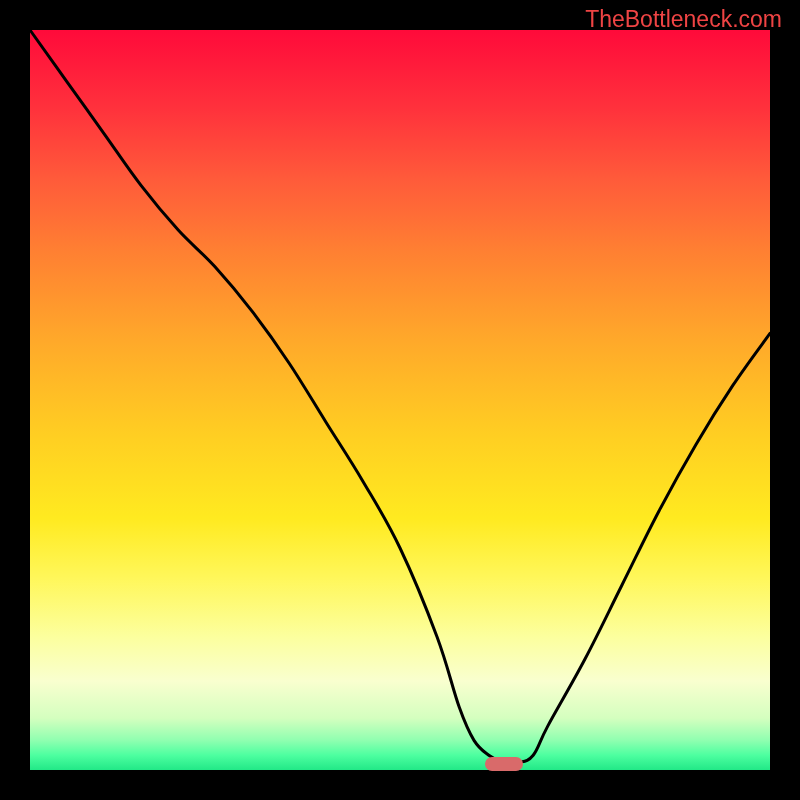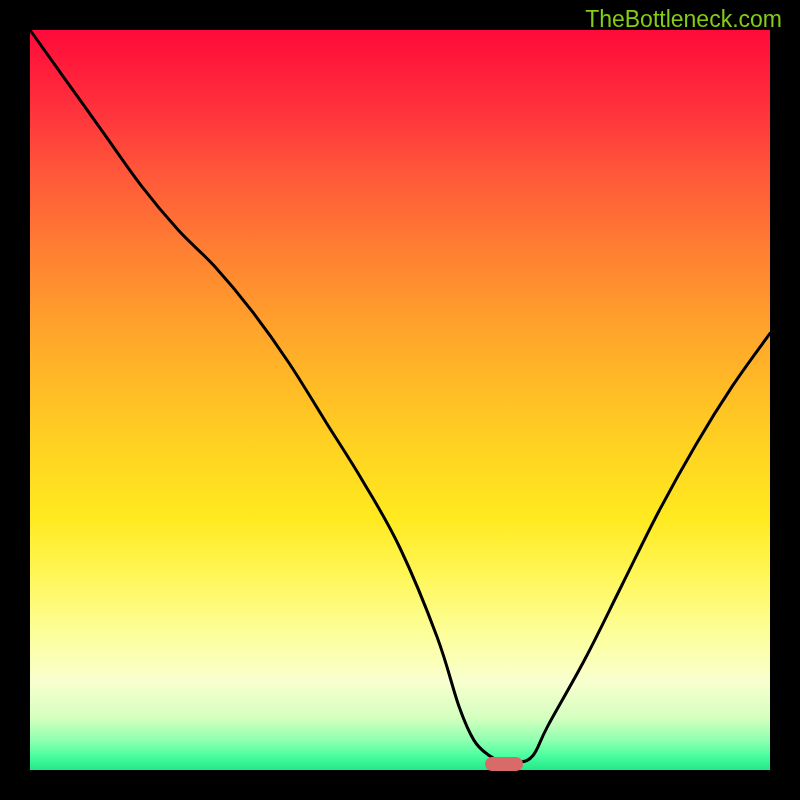--- a/index.html
+++ b/index.html
@@ -38,21 +38,21 @@
       #4dffa0 98%,
       #22e887 100%
     );
   }
   .watermark {
     position: absolute;
     top: 6px;
     right: 18px;
     font-family: Arial, Helvetica, sans-serif;
     font-size: 23px;
-    color: #84cc16;
+    color: #ef4444;
   }
   svg.curve {
     position: absolute;
     left: 0;
     top: 0;
     width: 740px;
     height: 740px;
     overflow: visible;
   }
   .marker {

